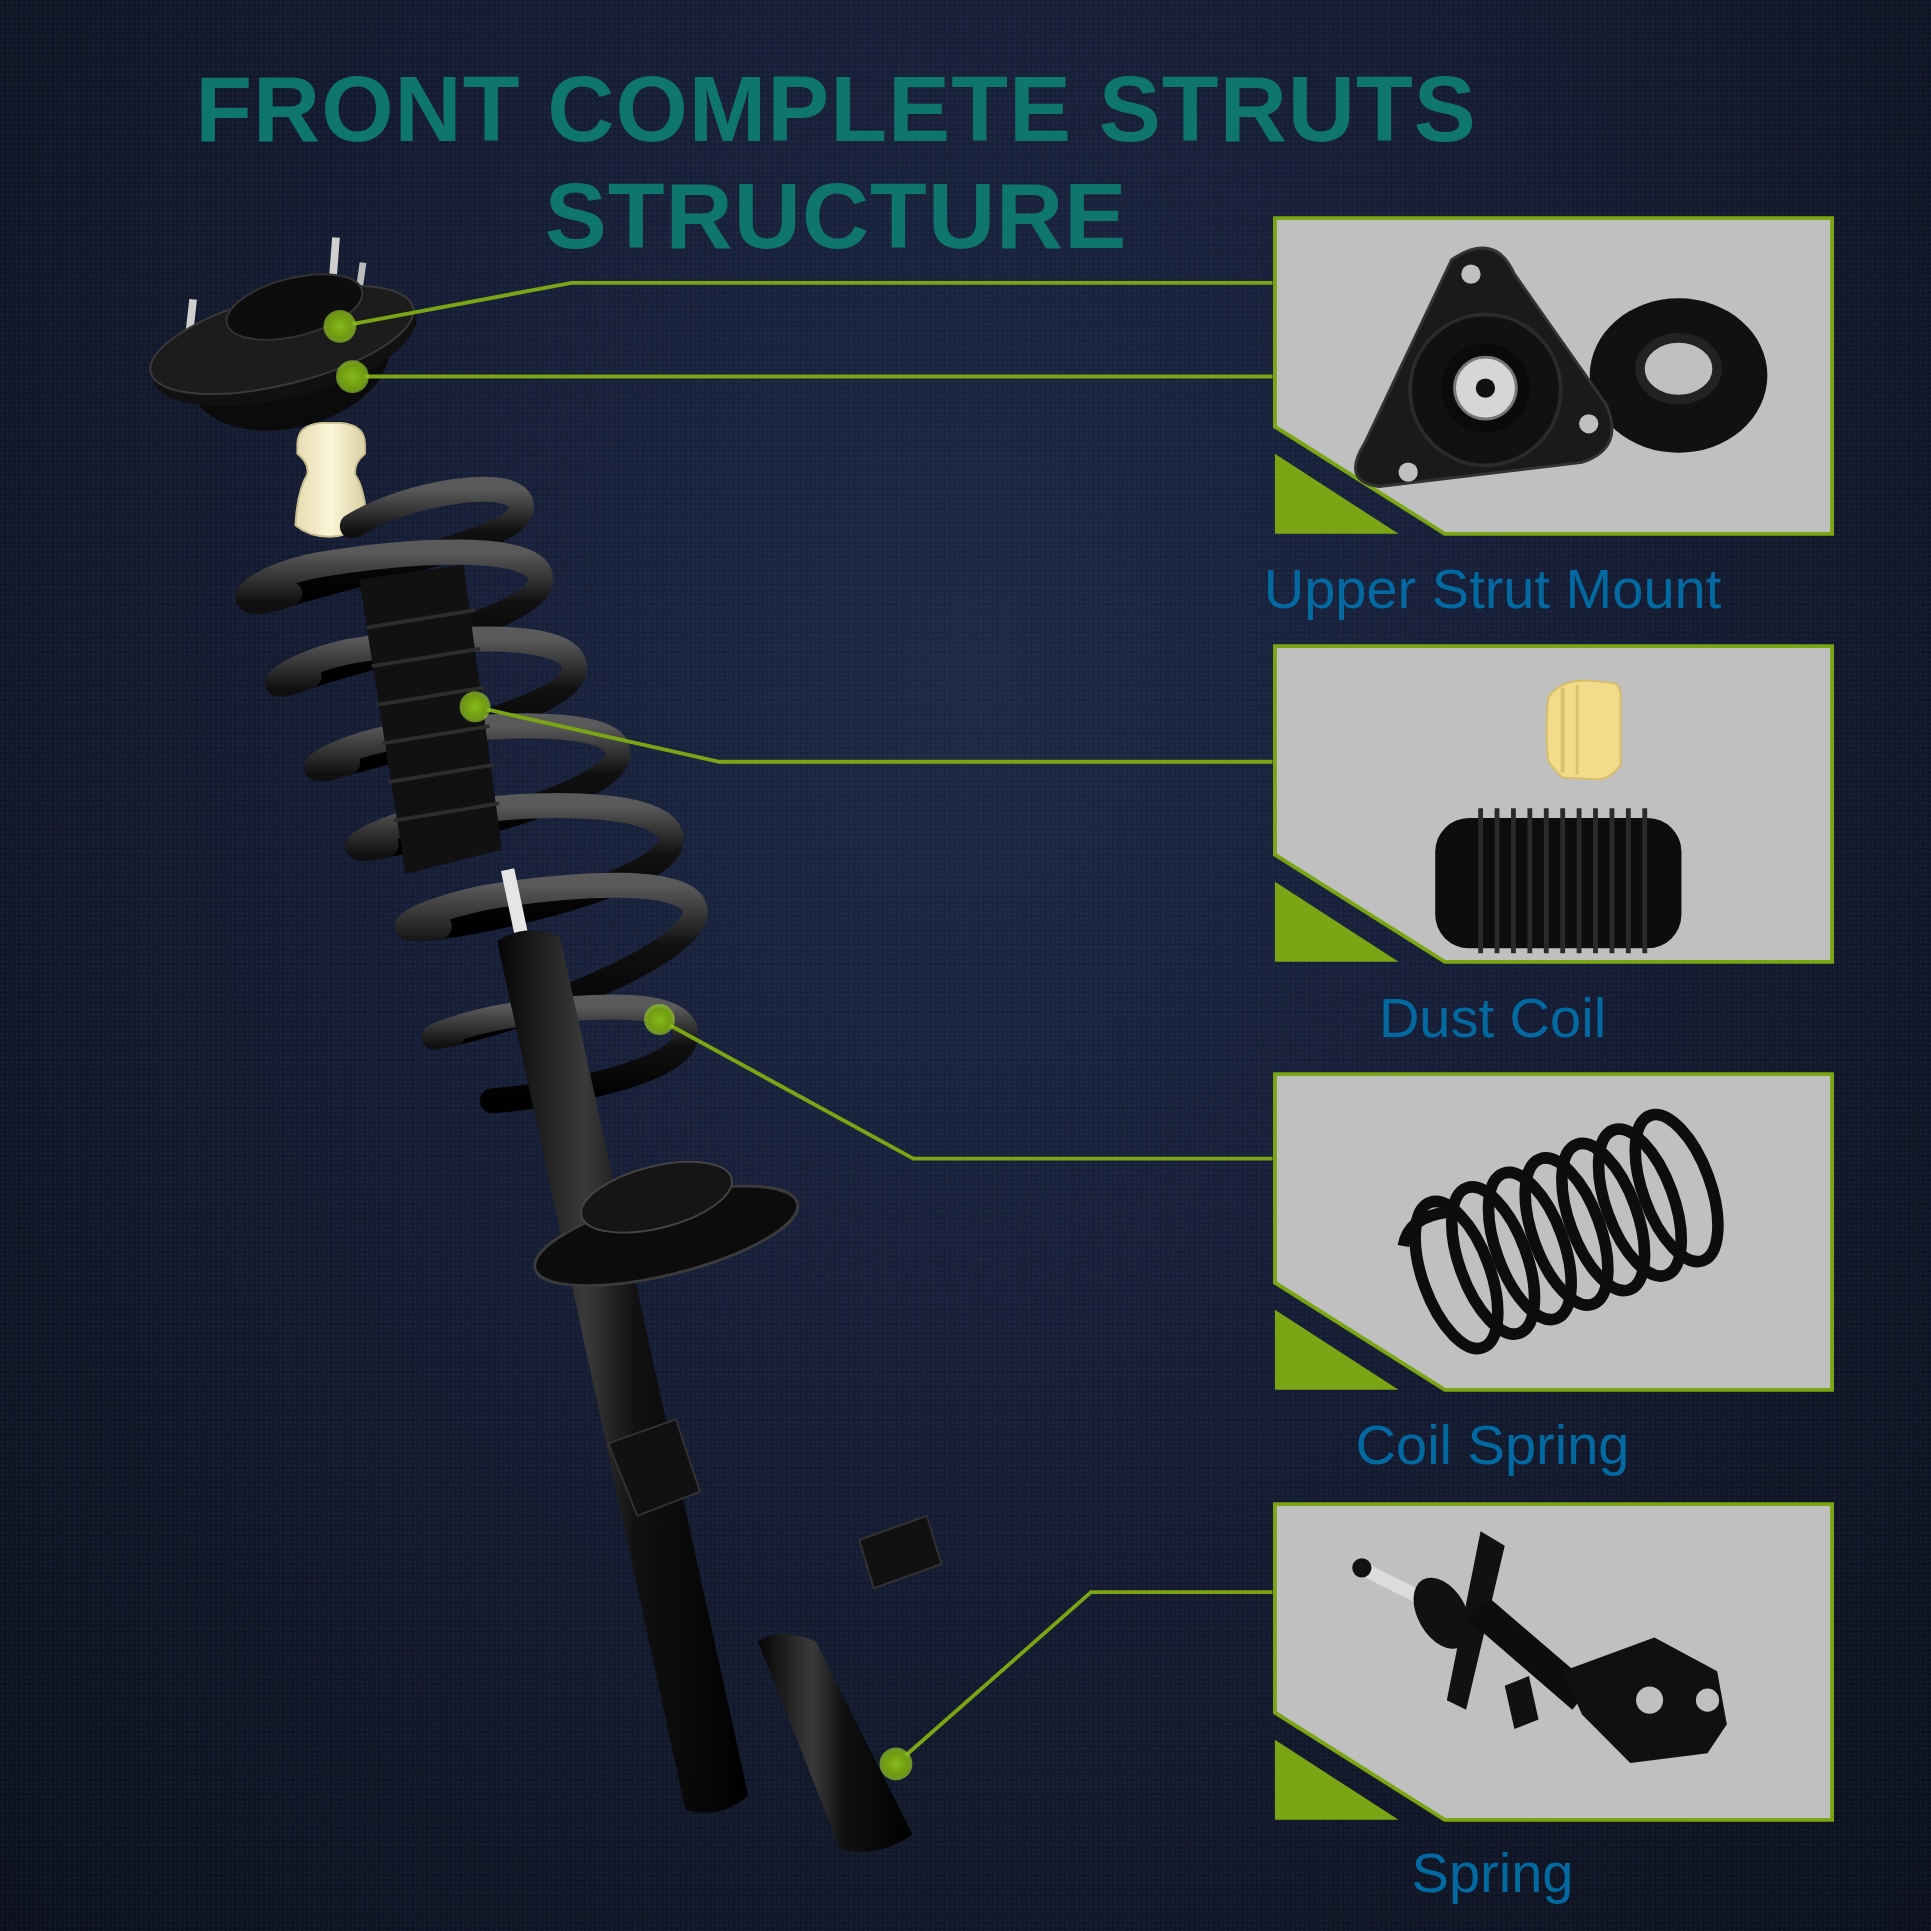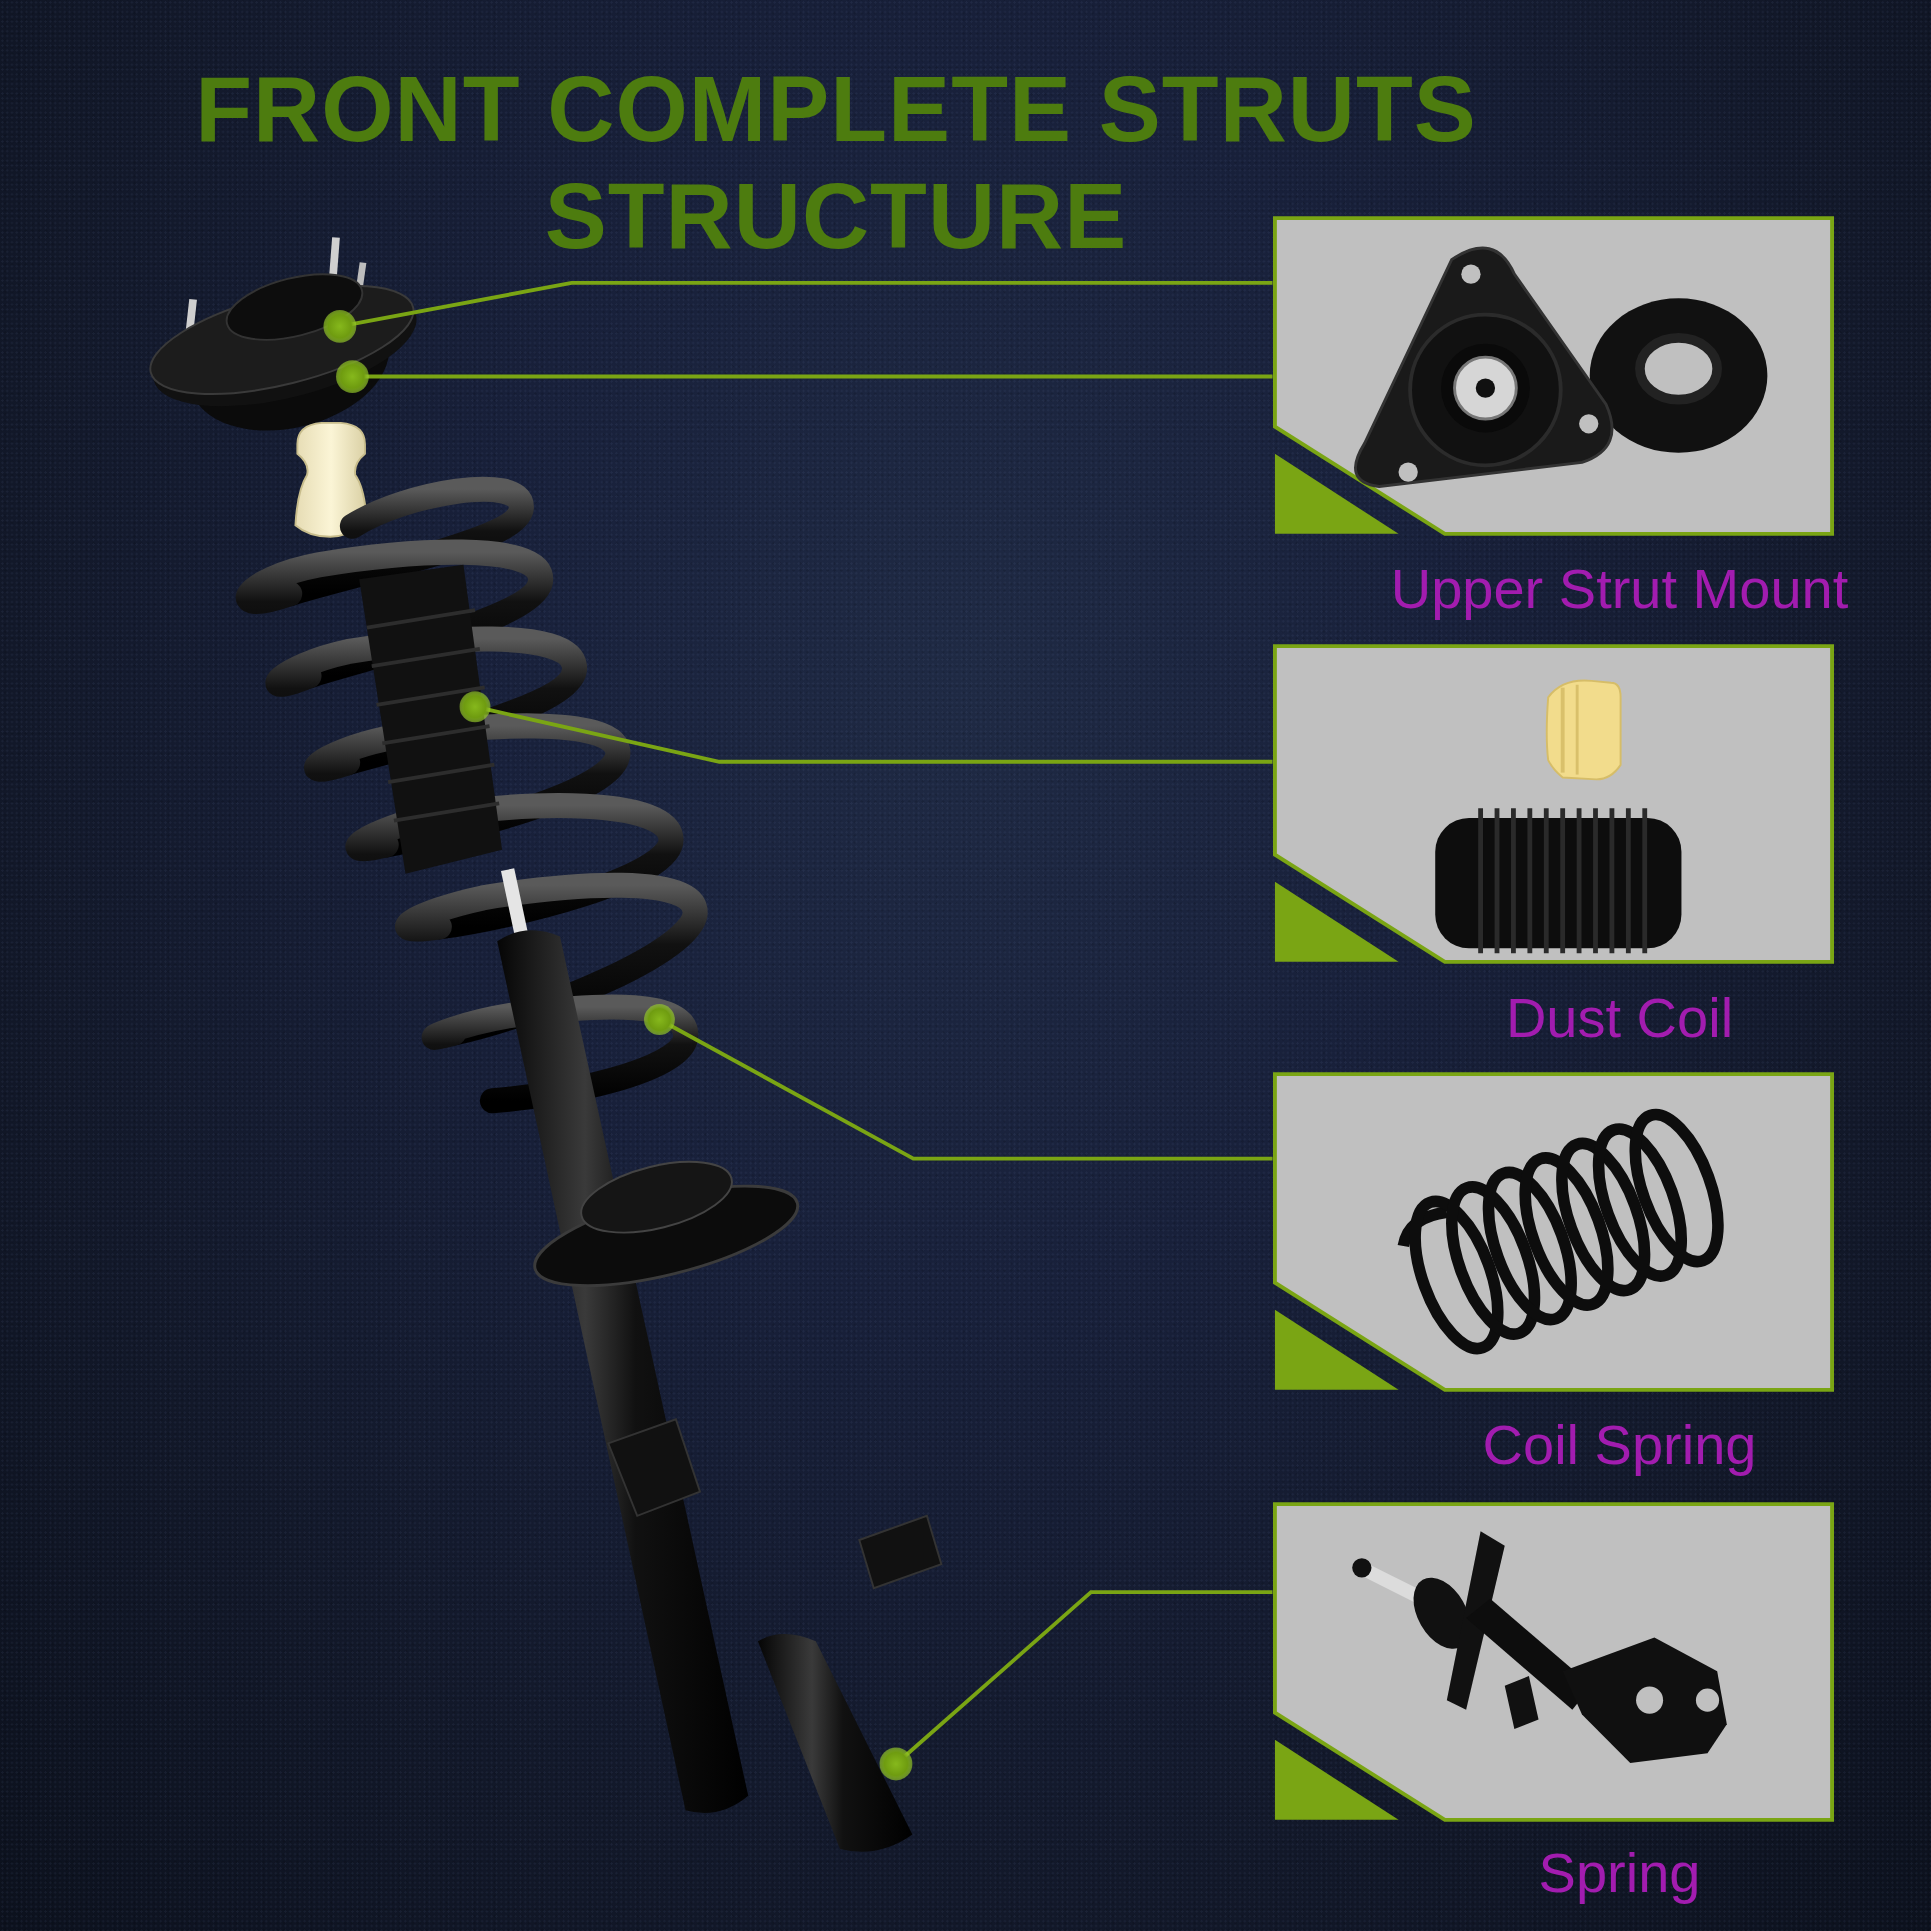--- a/index.html
+++ b/index.html
@@ -11,33 +11,33 @@
   .noise {
     position: absolute; inset: 0; opacity: .35; pointer-events: none;
     background-image:
       radial-gradient(rgba(120,140,190,.25) 1px, transparent 1.2px),
       radial-gradient(rgba(0,0,0,.35) 1px, transparent 1.2px);
     background-size: 4.8px 4.8px, 6.8px 6.8px;
     background-position: 0 0, 1.9px 2.9px;
   }
   .title {
     position: absolute; left: 0; top: 56px; width: 1672px; text-align: center;
-    color: #4d7c0f; font-weight: 700; font-size: 93px; letter-spacing: 1px;
+    color: #0f766e; font-weight: 700; font-size: 93px; letter-spacing: 1px;
     font-family: "Liberation Sans", sans-serif;
     transform: scaleX(1.0);
   }
   svg.layer { position: absolute; left: 0; top: 0; }
   .panel {
     position: absolute; left: 1273px; width: 561px; height: 320px;
   }
   .panel .frame { position: absolute; inset: 0; }
   .panel .thumb { position: absolute; inset: 0; }
   .caption {
-    position: absolute; left: 1339px; width: 561px; text-align: center;
-    color: #a21caf; font-size: 56px; font-weight: 400;
+    position: absolute; left: 1212px; width: 561px; text-align: center;
+    color: #0369a1; font-size: 56px; font-weight: 400;
     font-family: "Liberation Sans", sans-serif;
   }
   .dot { cursor: pointer; }
 </style>
 </head>
 <body>
 
 <div class="noise"></div>
 
 <div class="title">FRONT COMPLETE STRUTS STRUCTURE</div>

